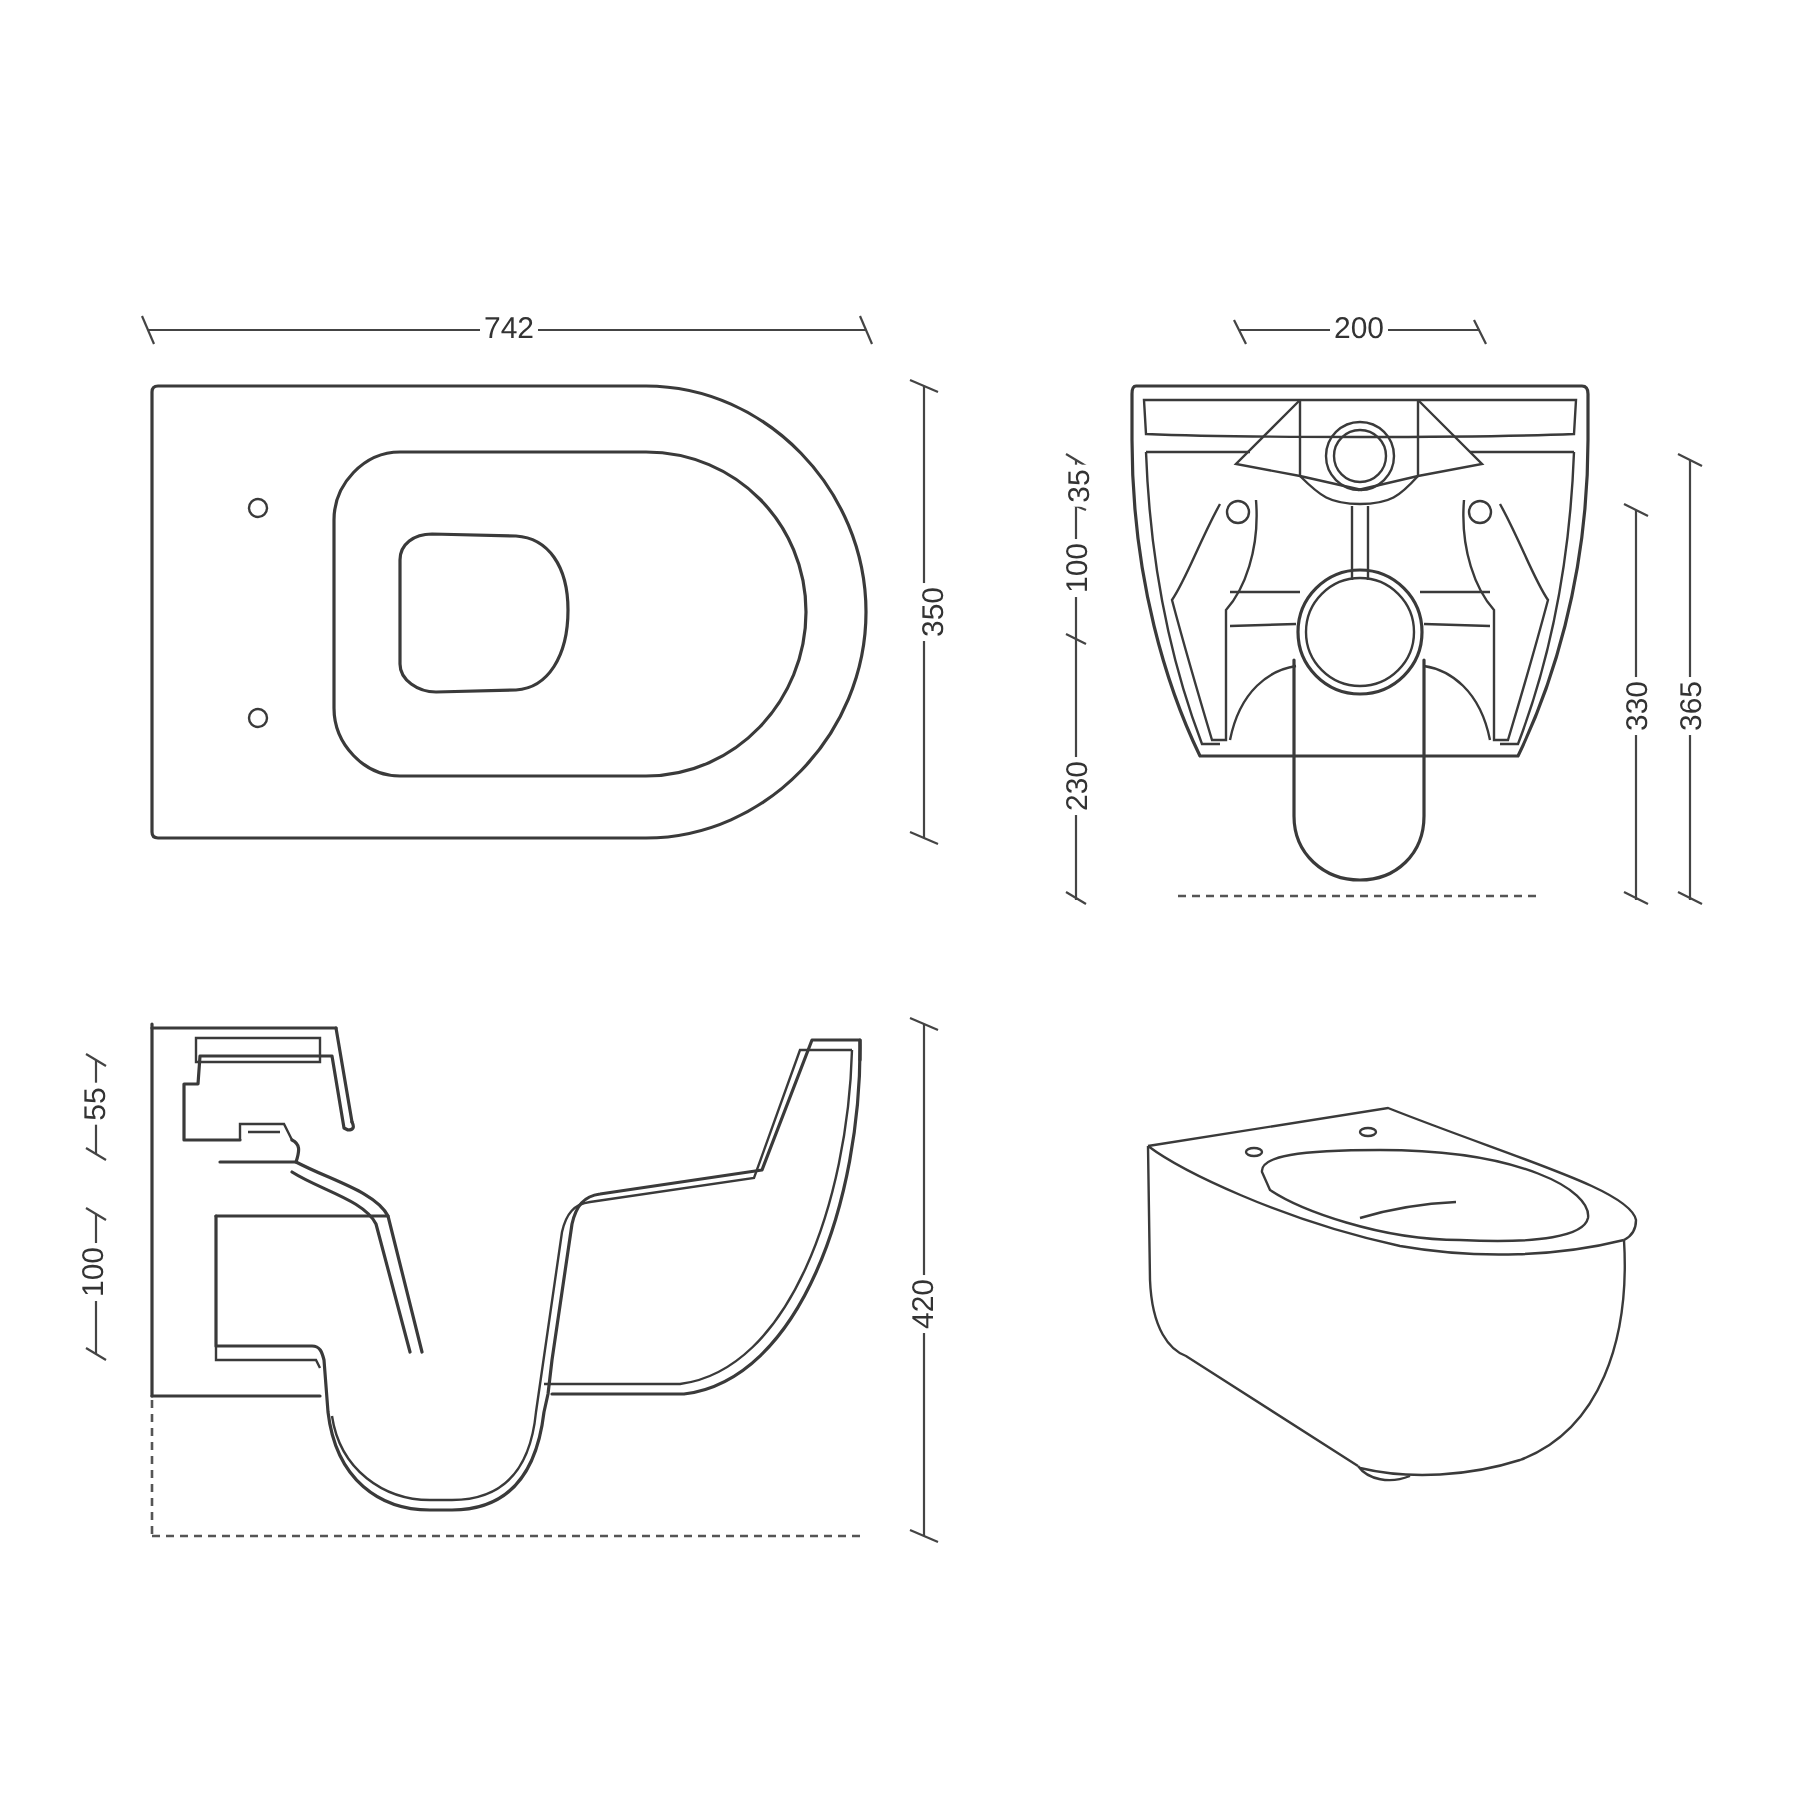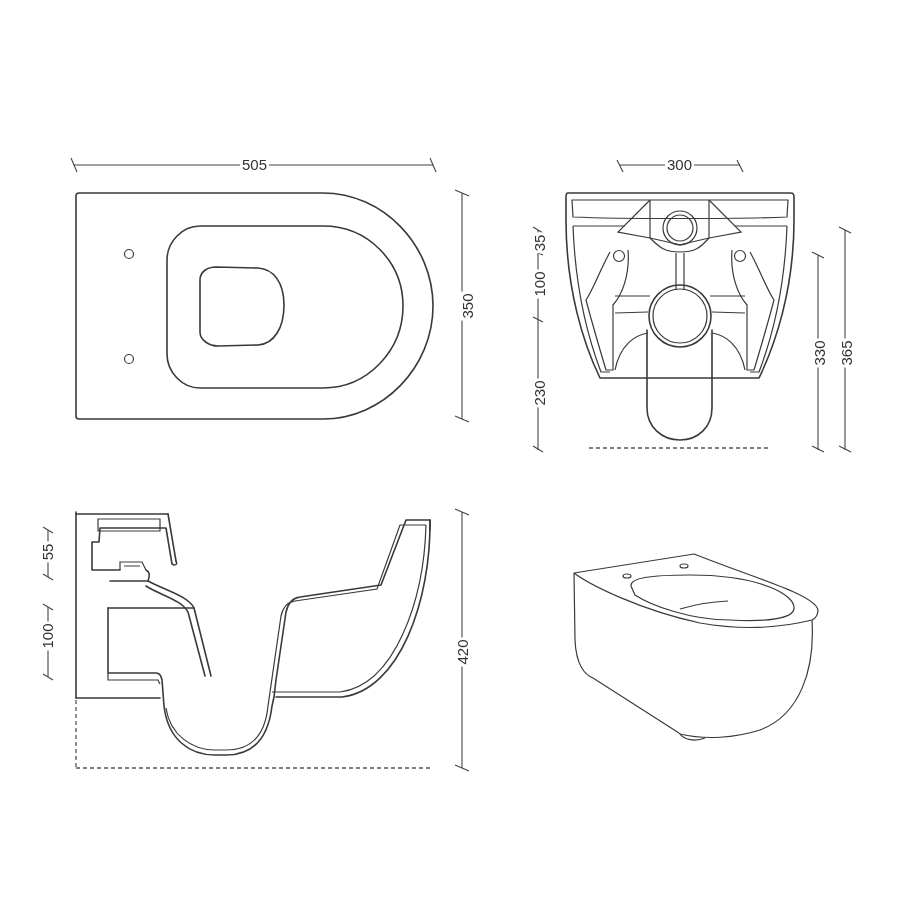--- a/index.html
+++ b/index.html
@@ -136,24 +136,24 @@
     <path class="thin" d="M631,586 C630,578 650,575 690,575 C760,575 796,595 794,609 C792,618 770,622 730,620 C690,620 650,605 635,595 Z"></path>
     <path class="thin" d="M680,609 C690,606 705,602 728,601"></path>
     <ellipse class="thin" cx="627" cy="576" rx="4" ry="2"></ellipse>
     <ellipse class="thin" cx="684" cy="566" rx="4" ry="2"></ellipse>
     <path class="thin" d="M574,573 L575,640 C576,665 585,675 593,678 L679,733"></path>
     <path class="thin" d="M812,620 C815,670 800,715 760,730 C735,738 705,740 680,734"></path>
     <path class="thin" d="M679,733 C684,740 695,742 705,738"></path>
   </g>
 </svg>
 
-<span class="lbl" style="left:240px;top:157px;">505</span>
+<span class="lbl" style="left:240px;top:157px;">742</span>
 <span class="lbl rot" style="left:453px;top:298px;">350</span>
 
-<span class="lbl" style="left:665px;top:157px;">300</span>
+<span class="lbl" style="left:665px;top:157px;">200</span>
 <span class="lbl rot" style="left:530px;top:235px;">35</span>
 <span class="lbl rot" style="left:525px;top:276px;">100</span>
 <span class="lbl rot" style="left:525px;top:385px;">230</span>
 <span class="lbl rot" style="left:805px;top:345px;">330</span>
 <span class="lbl rot" style="left:832px;top:345px;">365</span>
 
 <span class="lbl rot" style="left:38px;top:544px;">55</span>
 <span class="lbl rot" style="left:33px;top:628px;">100</span>
 <span class="lbl rot" style="left:448px;top:644px;">420</span>
 

